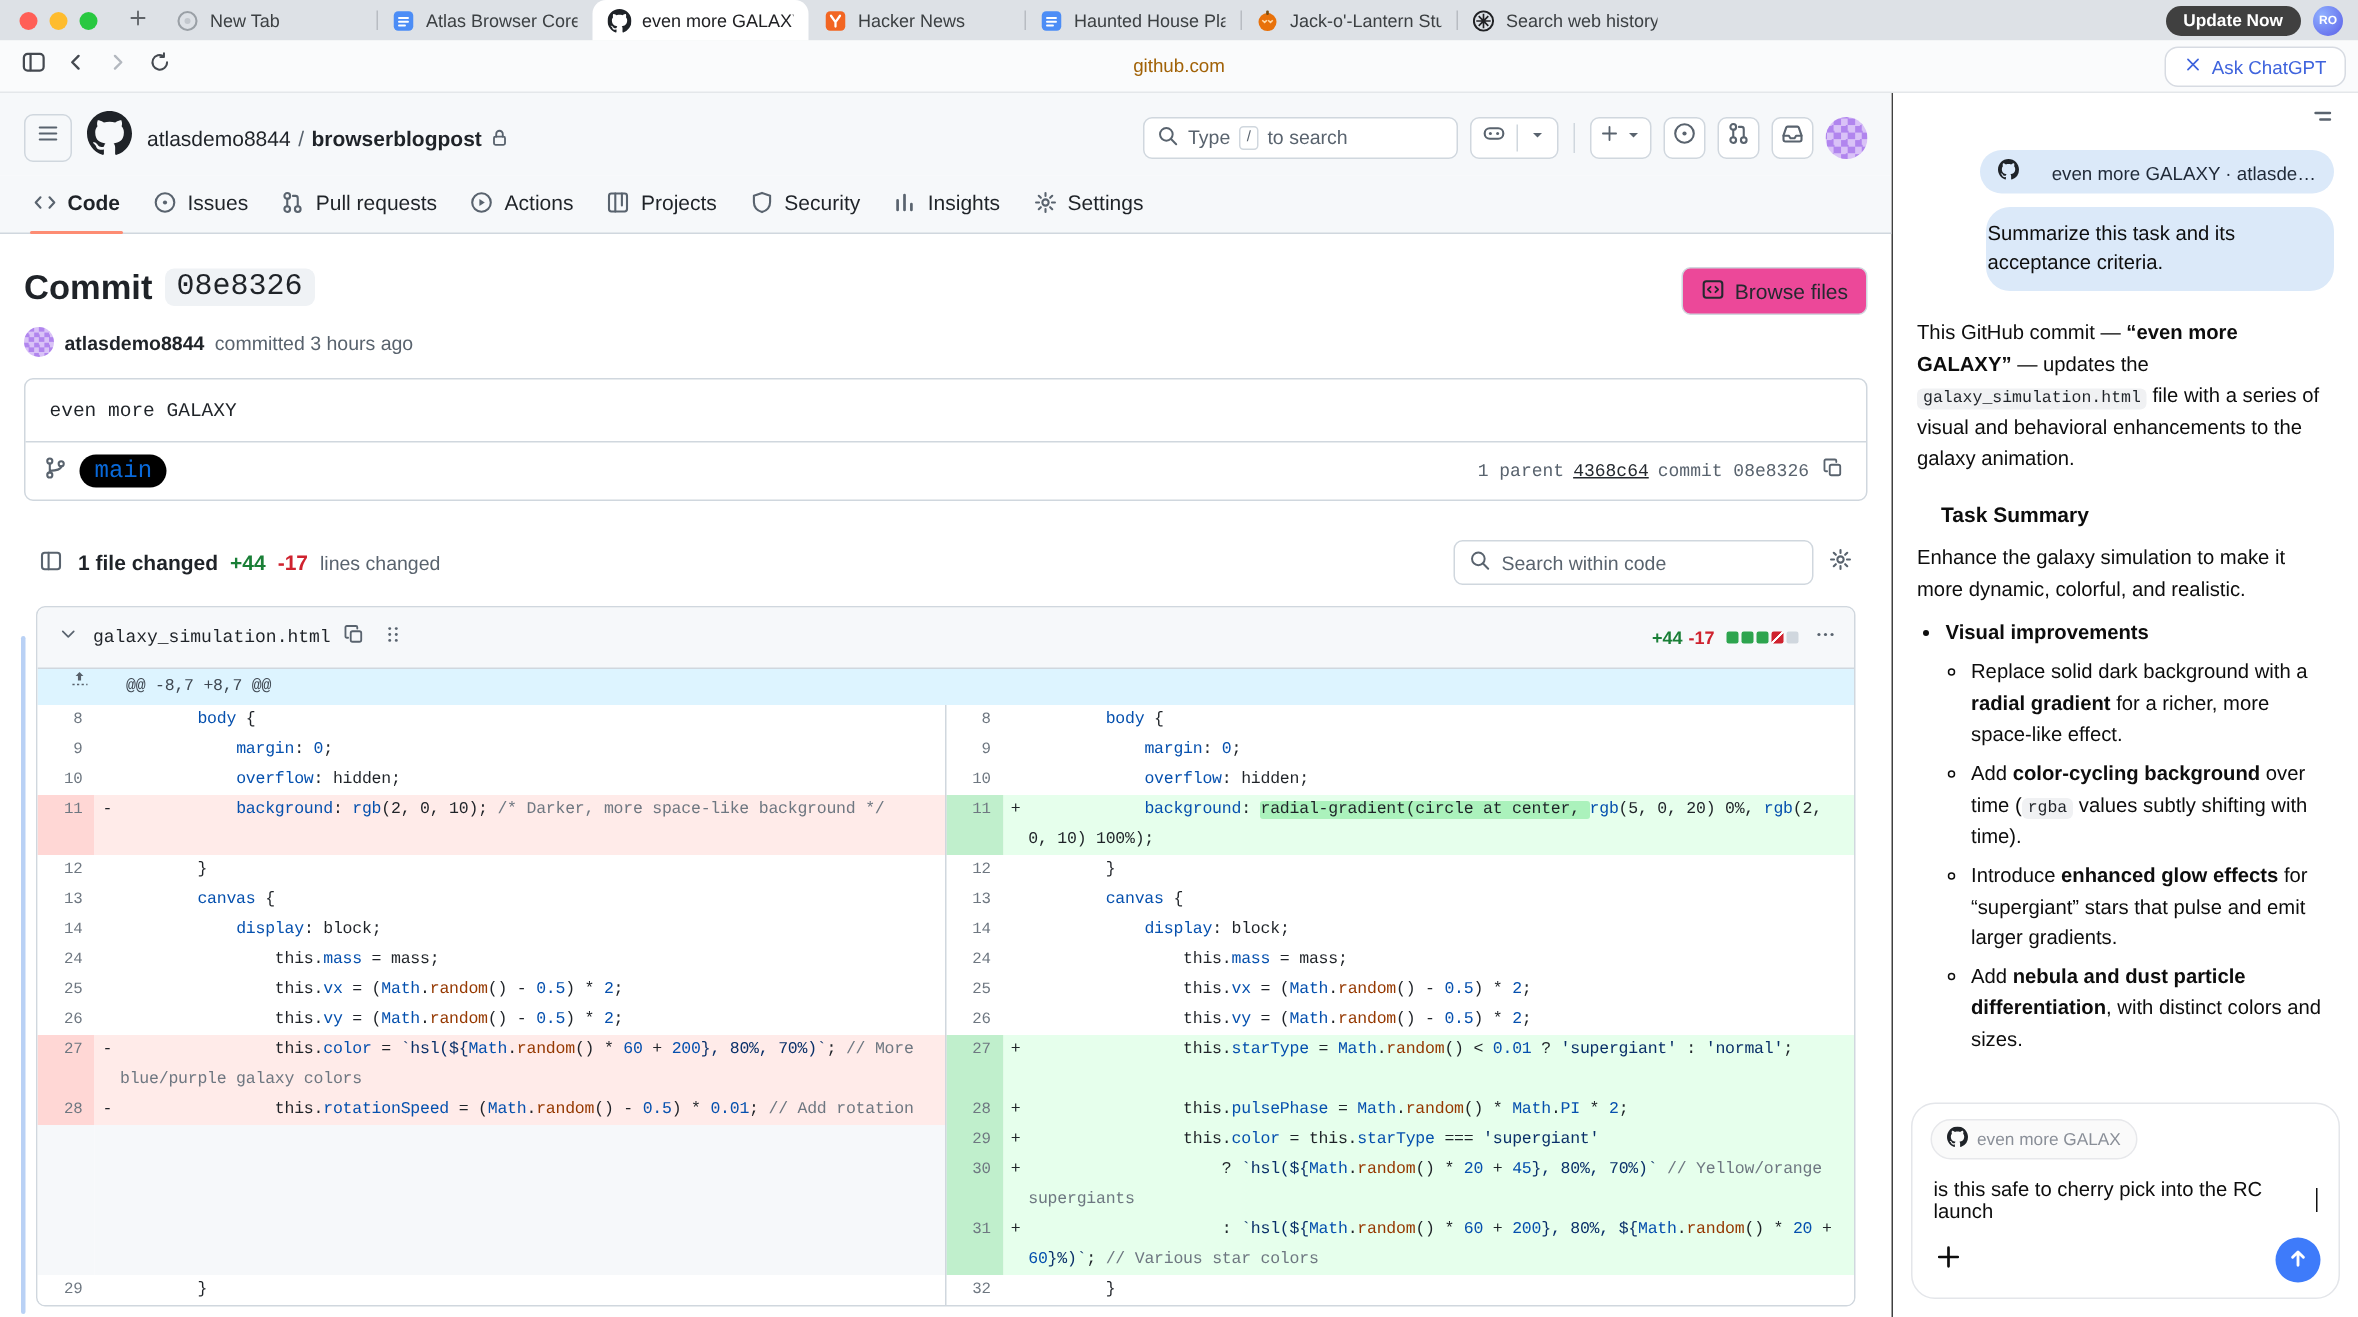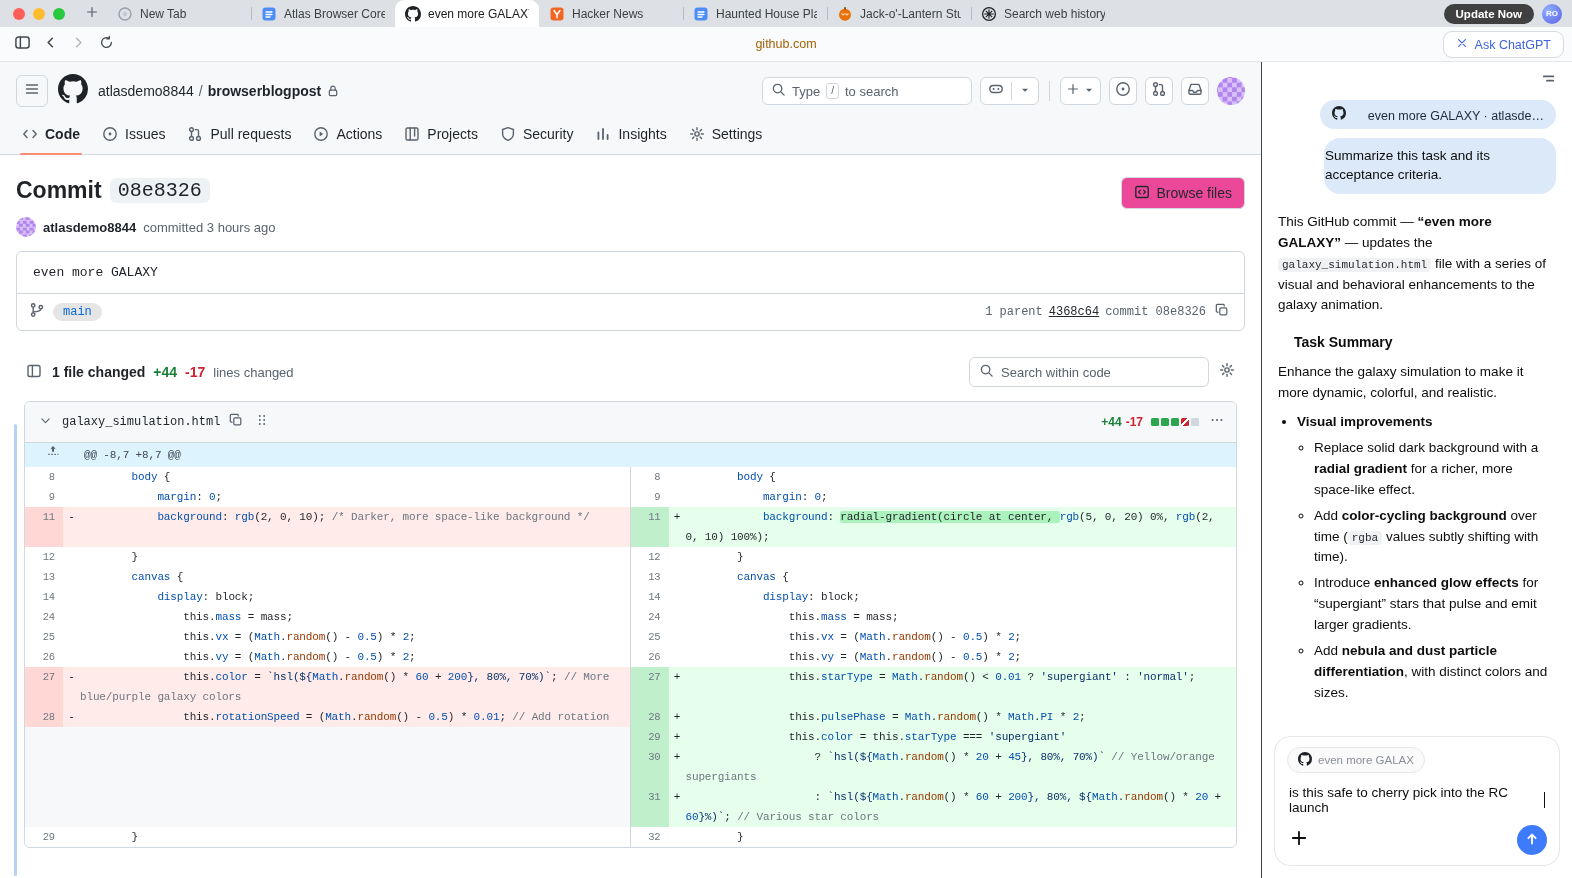--- a/index.html
+++ b/index.html
@@ -64,21 +64,21 @@
   .commit-title{font-size:23px;font-weight:600;display:flex;align-items:center;gap:8px}
   .commit-title .sha{font-family:"Liberation Mono",monospace;font-weight:400;font-size:20px;background:#eff2f5;border-radius:6px;padding:1px 8px}
   .browse-btn{display:flex;align-items:center;gap:7px;border:1px solid #d0d7de;background:#ec4899;border-radius:6px;height:32px;padding:0 12px;font-size:14px;color:#24292f}
   .author-row{display:flex;align-items:center;gap:7px;margin-top:8px;font-size:13px;color:#59636e}
   .author-row .small-identicon{width:20px;height:20px;border-radius:50%;background:repeating-conic-gradient(#b185ee 0 25%,#d9c2f7 0 50%) 0 0/6.8px 6.8px}
   .author-row b{color:#1f2328}
   .msg-box{border:1px solid #d0d7de;border-radius:6px;margin-top:14px}
   .msg-top{padding:13px 16px;font-family:"Liberation Mono",monospace;font-size:13px;color:#1f2328}
   .msg-bottom{border-top:1px solid #d0d7de;padding:8px 12px;display:flex;align-items:center;justify-content:space-between}
   .branch-left{display:flex;align-items:center;gap:8px;color:#59636e}
-  .branch-chip{background:#e5e5e5;color:#0969da;font-size:12px;font-family:"Liberation Mono",monospace;border-radius:999px;padding:2px 10px}
+  .branch-chip{background:#000000;color:#0969da;font-size:16px;font-family:"Liberation Mono",monospace;border-radius:999px;padding:2px 10px}
   .parent-line{font-family:"Liberation Mono",monospace;font-size:12px;color:#59636e;display:flex;align-items:center;gap:6px}
   .parent-line .sha-link{color:#24292f;text-decoration:underline}
 
   
   .files-wrap{padding:26px 24px 0}
   .files-bar{display:flex;align-items:center;justify-content:space-between}
   .files-left{display:flex;align-items:center;gap:8px;font-size:14px}
   .files-left .cnt{font-weight:700}
   .add-txt{color:#1a7f37;font-weight:700}
   .del-txt{color:#cf222e;font-weight:700}
@@ -554,20 +554,28 @@
                 <td class="codec"><span class="tk-p">        </span><span class="tk-b">body</span><span class="tk-p"> {</span></td>
               </tr>
               <tr class="r-ctx">
                 <td class="ln">9</td>
                 <td class="sign"></td>
                 <td class="codec"><span class="tk-p">            </span><span class="tk-b">margin</span><span class="tk-p">: </span><span class="tk-b">0</span><span class="tk-p">;</span></td>
                 <td class="ln rstart">9</td>
                 <td class="sign"></td>
                 <td class="codec"><span class="tk-p">            </span><span class="tk-b">margin</span><span class="tk-p">: </span><span class="tk-b">0</span><span class="tk-p">;</span></td>
               </tr>
+              <tr class="r-ctx">
+                <td class="ln">10</td>
+                <td class="sign"></td>
+                <td class="codec"><span class="tk-p">            </span><span class="tk-b">overflow</span><span class="tk-p">: hidden;</span></td>
+                <td class="ln rstart">10</td>
+                <td class="sign"></td>
+                <td class="codec"><span class="tk-p">            </span><span class="tk-b">overflow</span><span class="tk-p">: hidden;</span></td>
+              </tr>
               <tr>
                 <td class="ln del-ln">11</td>
                 <td class="sign del-bg">-</td>
                 <td class="codec del-bg"><span class="tk-p">            </span><span class="tk-b">background</span><span class="tk-p">: </span><span class="tk-b">rgb</span><span class="tk-p">(2, 0, 10); </span><span class="tk-c">/* Darker, more space-like background */</span></td>
                 <td class="ln add-ln rstart">11</td>
                 <td class="sign add-bg">+</td>
                 <td class="codec add-bg"><span class="tk-p">            </span><span class="tk-b">background</span><span class="tk-p">: </span><span class="tk-hl">radial-gradient(circle at center, </span><span class="tk-b">rgb</span><span class="tk-p">(5, 0, 20) 0%, </span><span class="tk-b">rgb</span><span class="tk-p">(2, 0, 10) 100%);</span></td>
               </tr>
               <tr class="r-ctx">
                 <td class="ln">12</td>

